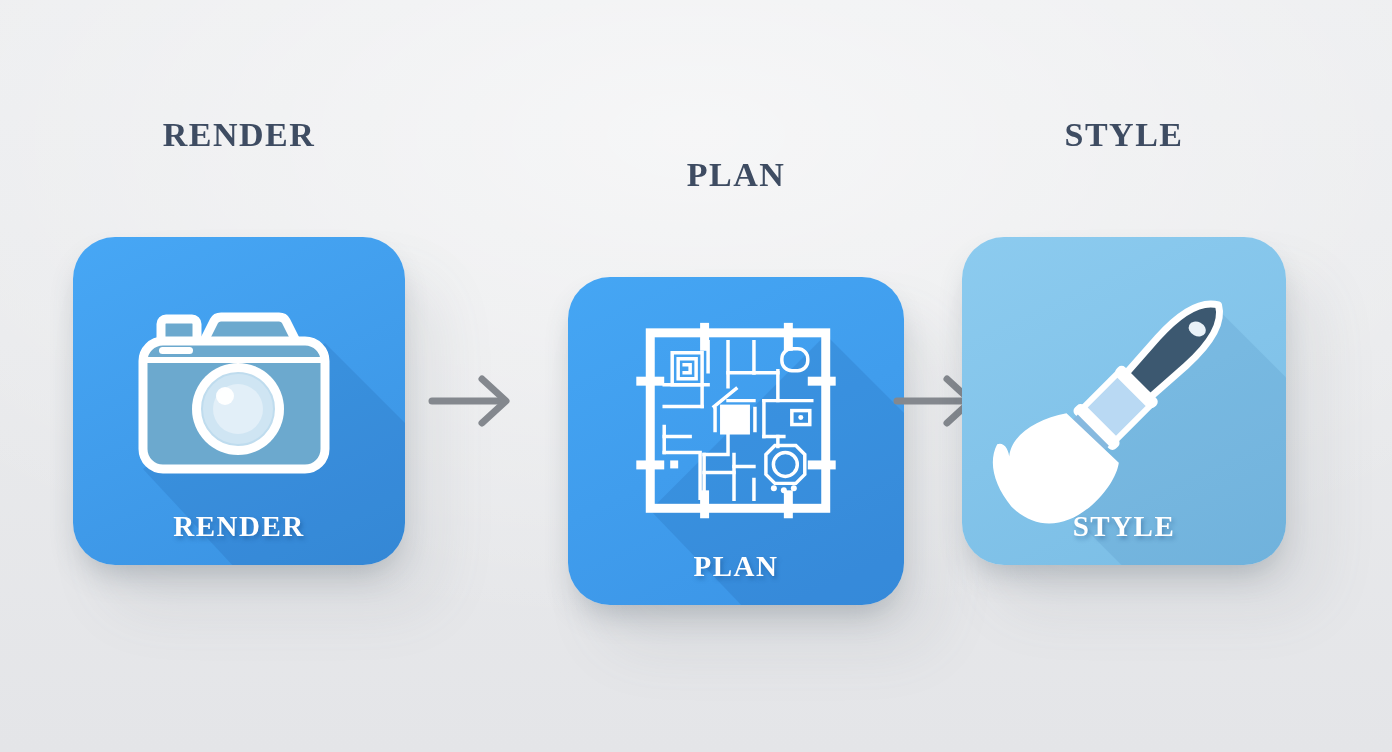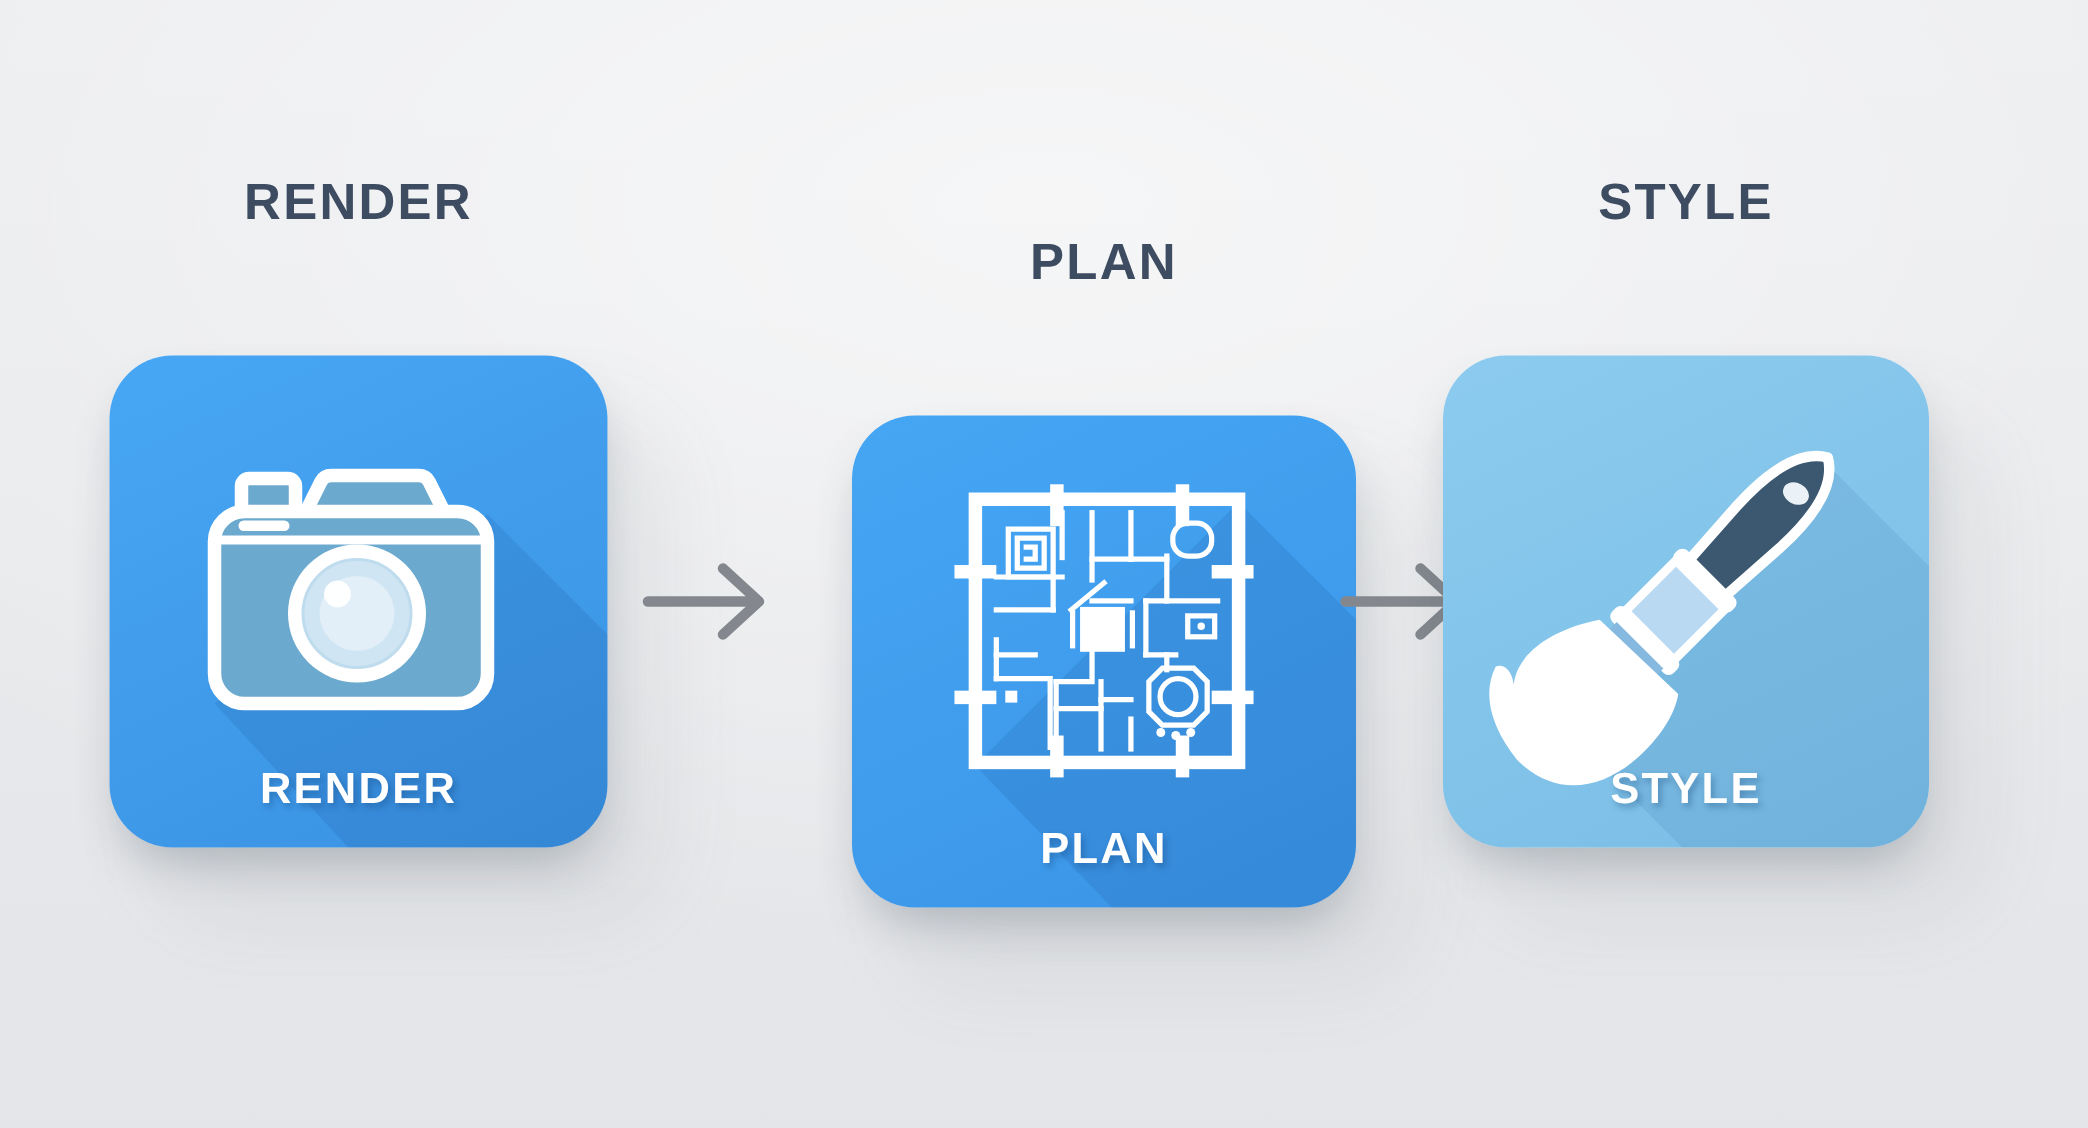--- a/index.html
+++ b/index.html
@@ -6,20 +6,21 @@
   body{
     width:1392px;height:752px;overflow:hidden;
     font-family:"Liberation Sans", sans-serif;
     background:var(--background,#E9EAEC);
   }
   #canvas{
     position:relative;width:1392px;height:752px;
     background:
       radial-gradient(130% 120% at 50% 18%, rgba(255,255,255,0.55) 0%, rgba(255,255,255,0) 55%),
       linear-gradient(180deg, #ECEDEF 0%, var(--background,#E9EAEC) 45%, #E4E5E8 100%);
+    font-family: Liberation Serif, serif;
   }
   .step{position:absolute;top:0;height:752px;}
   .step.s0{left:73px;width:332px;}
   .step.s1{left:568px;width:336px;margin-top:40px;}
   .step.s2{left:962px;width:324px;}
   .heading{
     position:absolute;top:116px;left:0;right:0;text-align:center;
     font-size:34px;font-weight:700;letter-spacing:1.5px;
     color:var(--heading-text,#3E4C62);
   }

